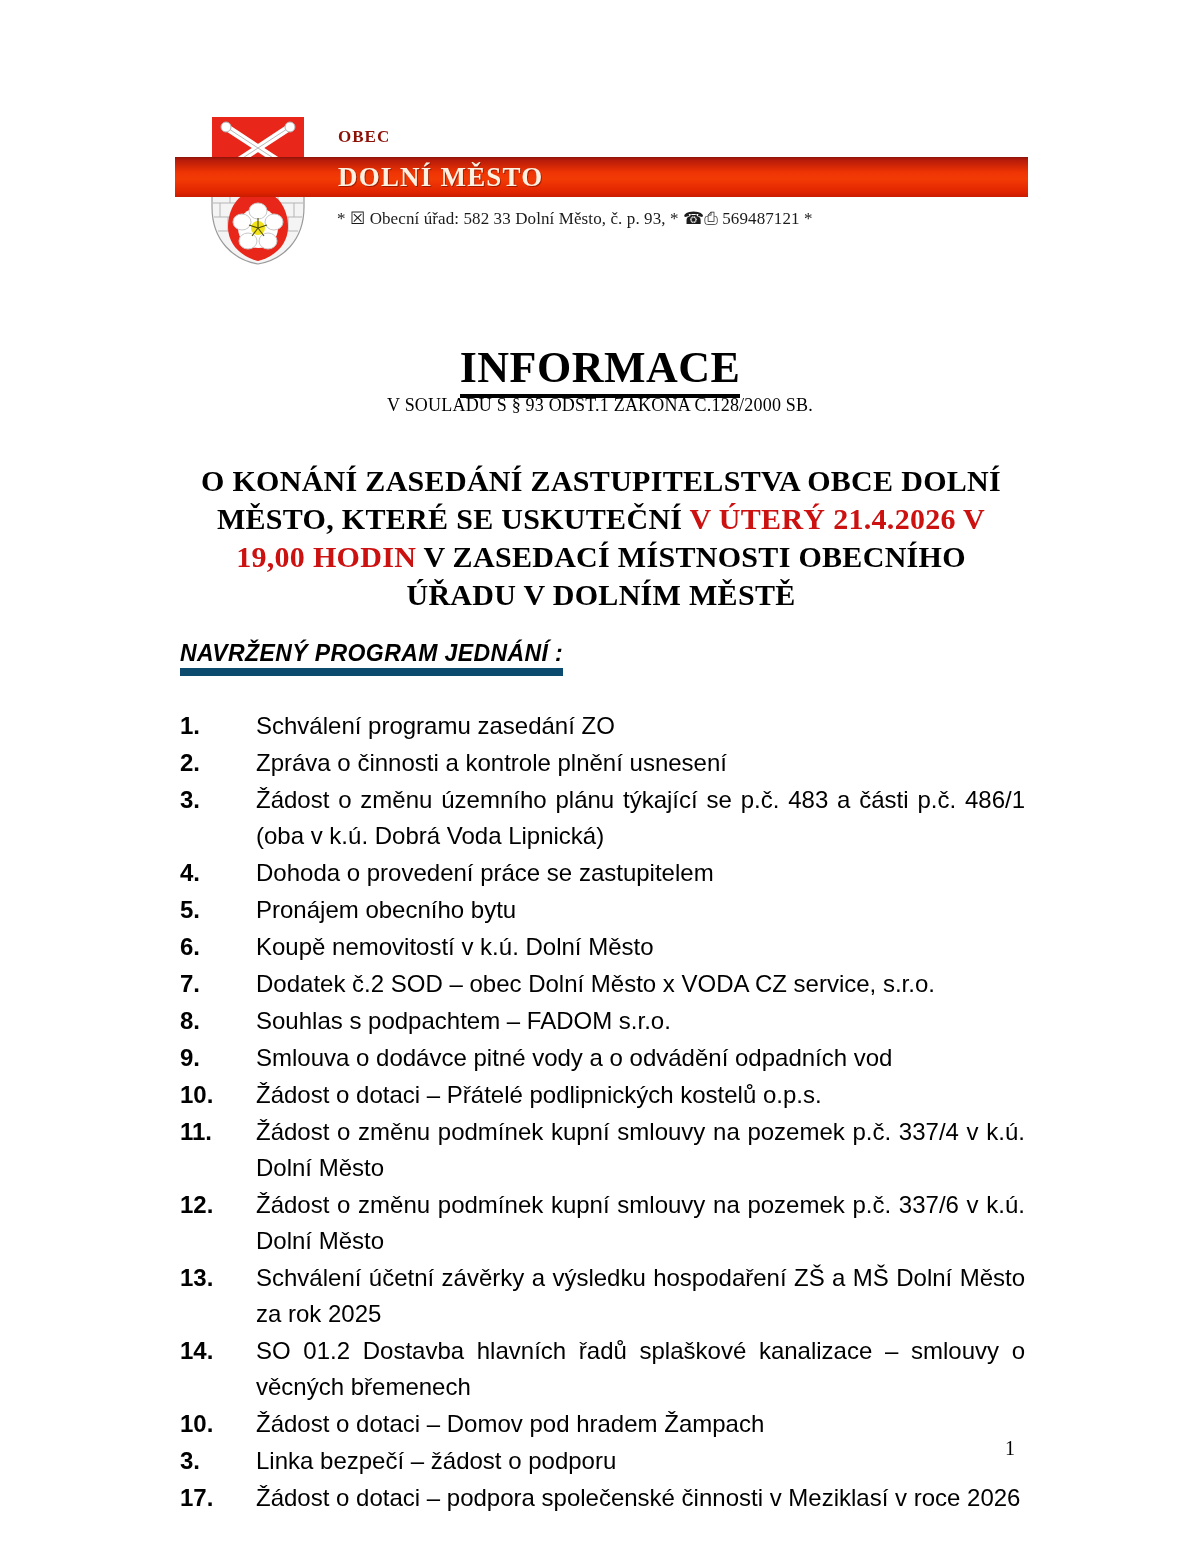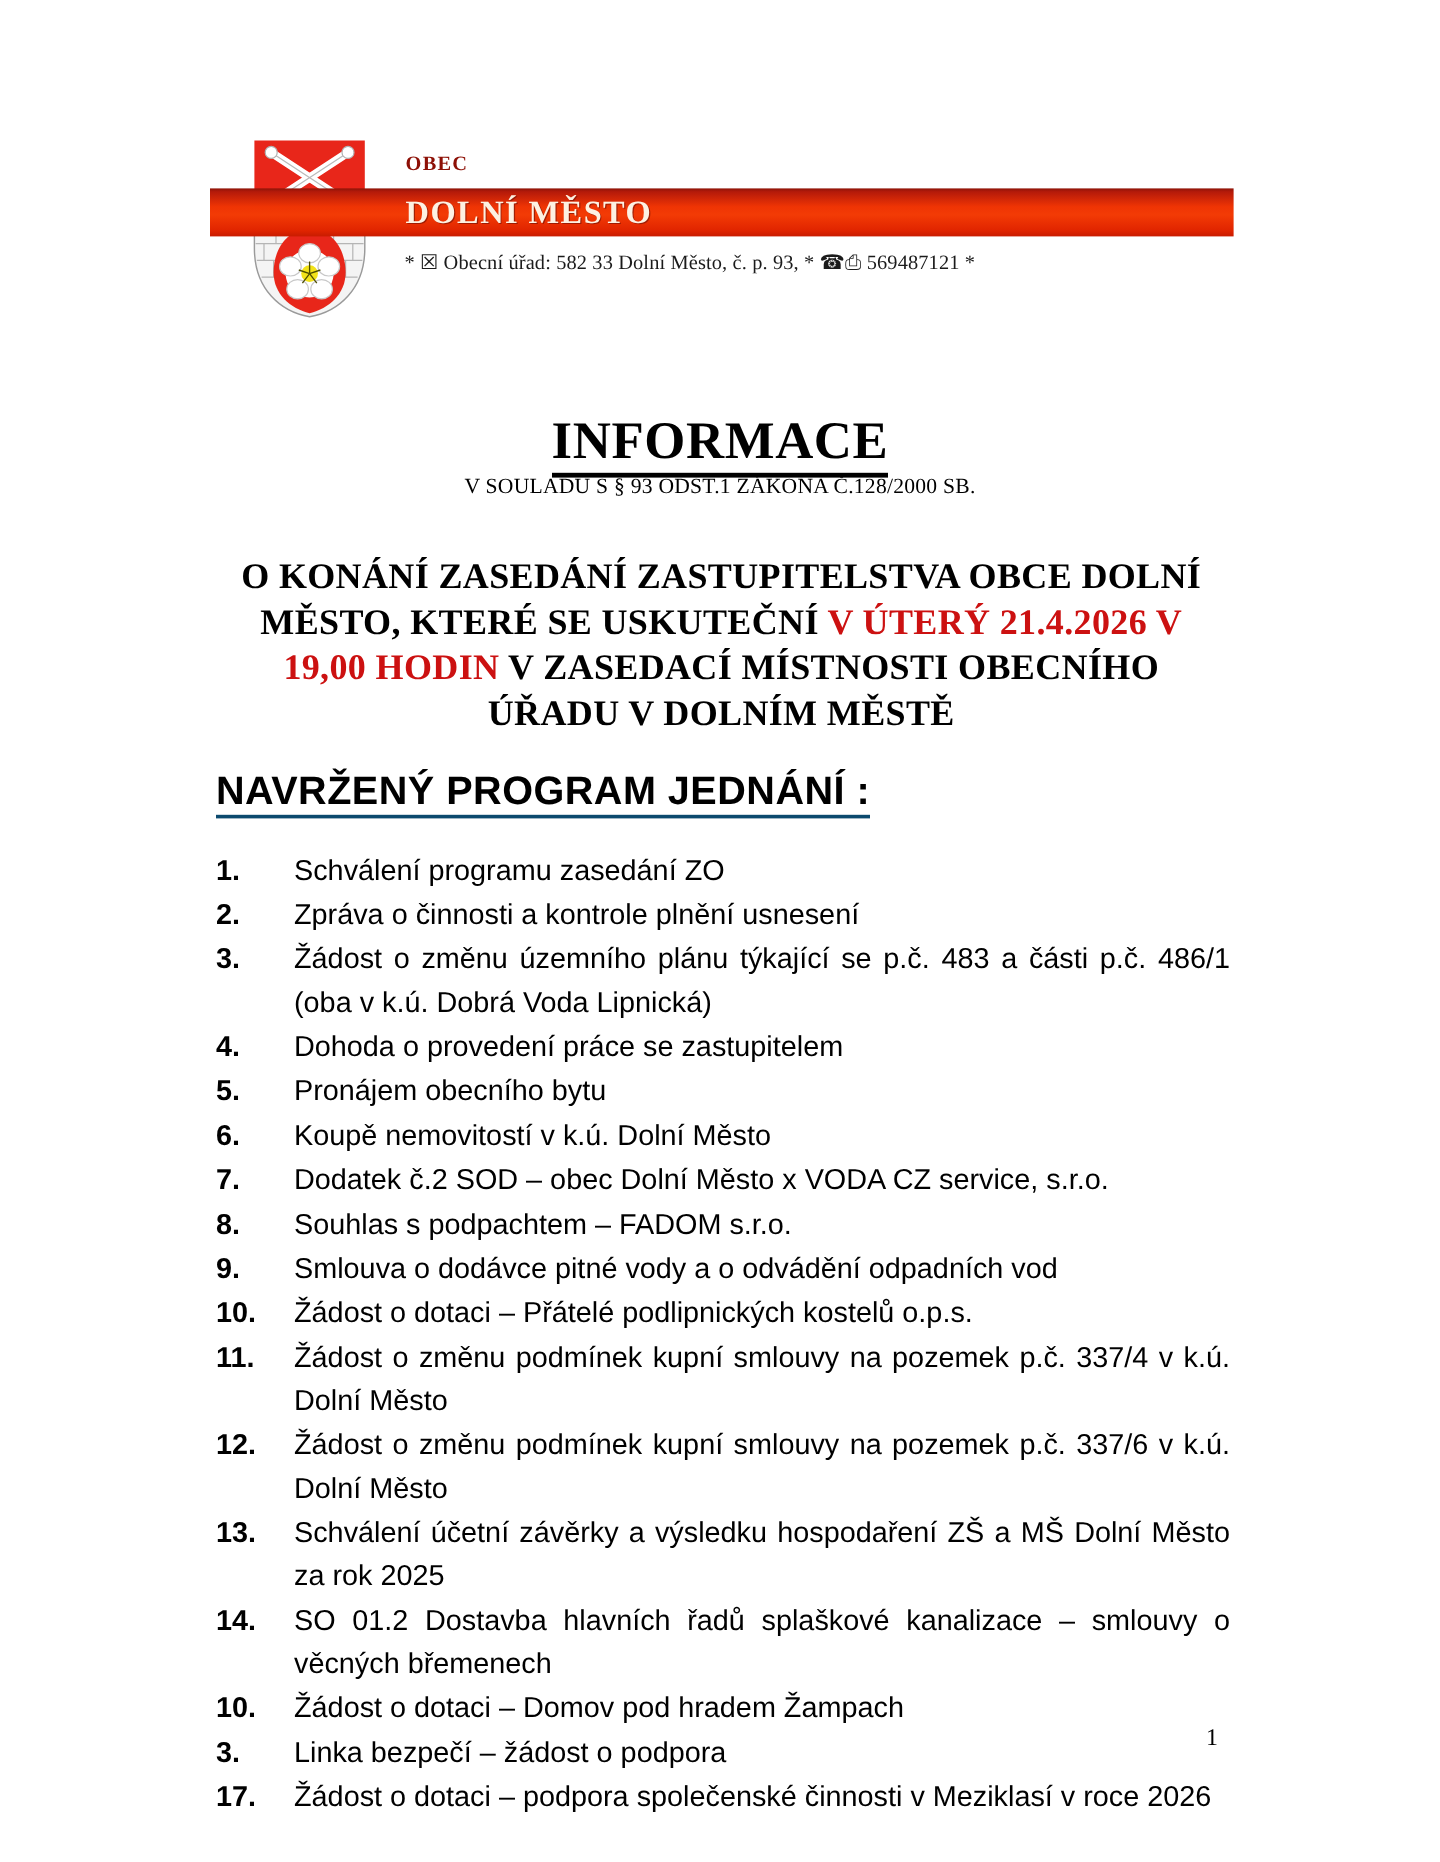--- a/index.html
+++ b/index.html
@@ -126,25 +126,26 @@
   .announce .red {
     color: #cc1111;
   }
 
   .program-heading {
     position: absolute;
     left: 180px;
     top: 640px;
     font-family: "Liberation Sans", sans-serif;
     font-weight: bold;
-    font-size: 33px;
+    font-size: 23px;
     letter-spacing: 0.4px;
-    border-bottom: 3px solid #0c4a6e;
+    border-bottom: 8px solid #0c4a6e;
     padding-bottom: 1px;
     display: inline-block;
+    font-style: italic;
   }
 
   
   .agenda {
     position: absolute;
     left: 180px;
     top: 708px;
     width: 845px;
   }
   .agenda-row {
@@ -158,20 +159,21 @@
     font-weight: bold;
     font-size: 24px;
     line-height: 36px;
   }
   .agenda-text {
     flex: 1 1 auto;
     font-family: "Liberation Sans", sans-serif;
     font-size: 24px;
     line-height: 36px;
     text-align: justify;
+    margin-left: 11px;
   }
   .agenda-text.single {
     text-align: left;
   }
 
   .page-number {
     position: absolute;
     left: 0;
     top: 1437px;
     width: 1200px;
@@ -346,21 +348,21 @@
       <div class="agenda-text">SO 01.2 Dostavba hlavních řadů splaškové kanalizace – smlouvy o věcných břemenech</div>
     </div>
 
     <div class="agenda-row">
       <div class="agenda-num">10.</div>
       <div class="agenda-text single">Žádost o dotaci – Domov pod hradem Žampach</div>
     </div>
 
     <div class="agenda-row">
       <div class="agenda-num">3.</div>
-      <div class="agenda-text single">Linka bezpečí – žádost o podpora</div>
+      <div class="agenda-text single">Linka bezpečí – žádost o podporu</div>
     </div>
 
     <div class="agenda-row">
       <div class="agenda-num">17.</div>
       <div class="agenda-text">Žádost o dotaci – podpora společenské činnosti v Meziklasí v roce 2026</div>
     </div>
 
   </div>
 
   <div class="page-number">1</div>

